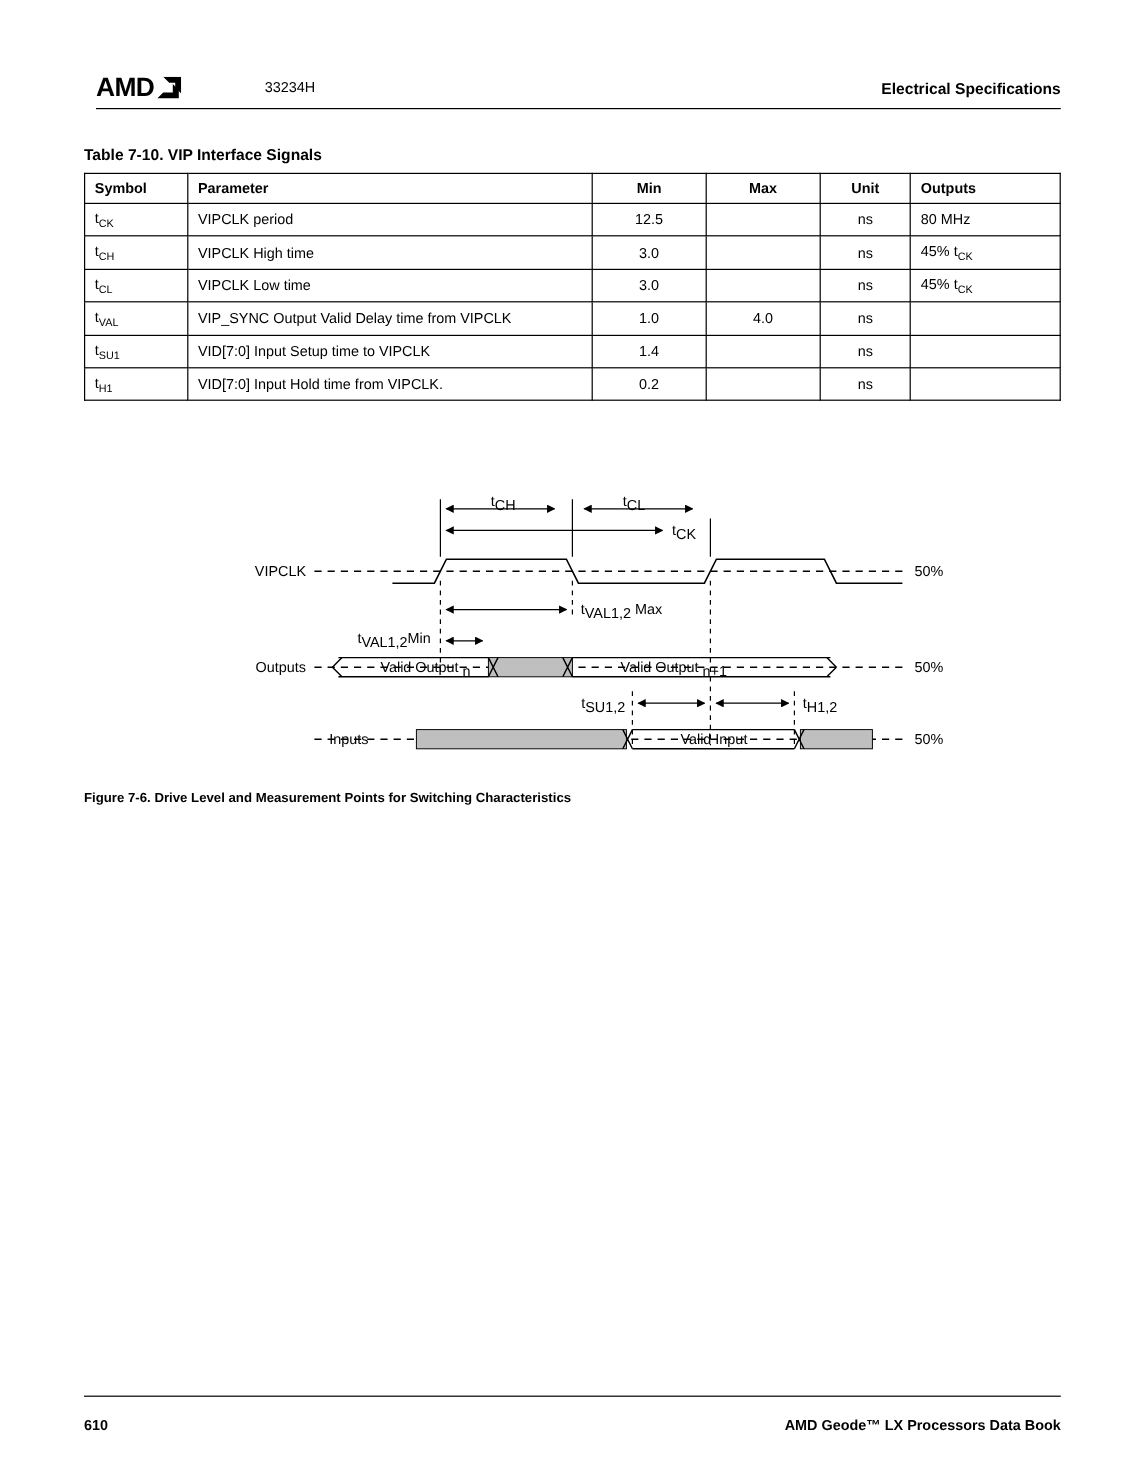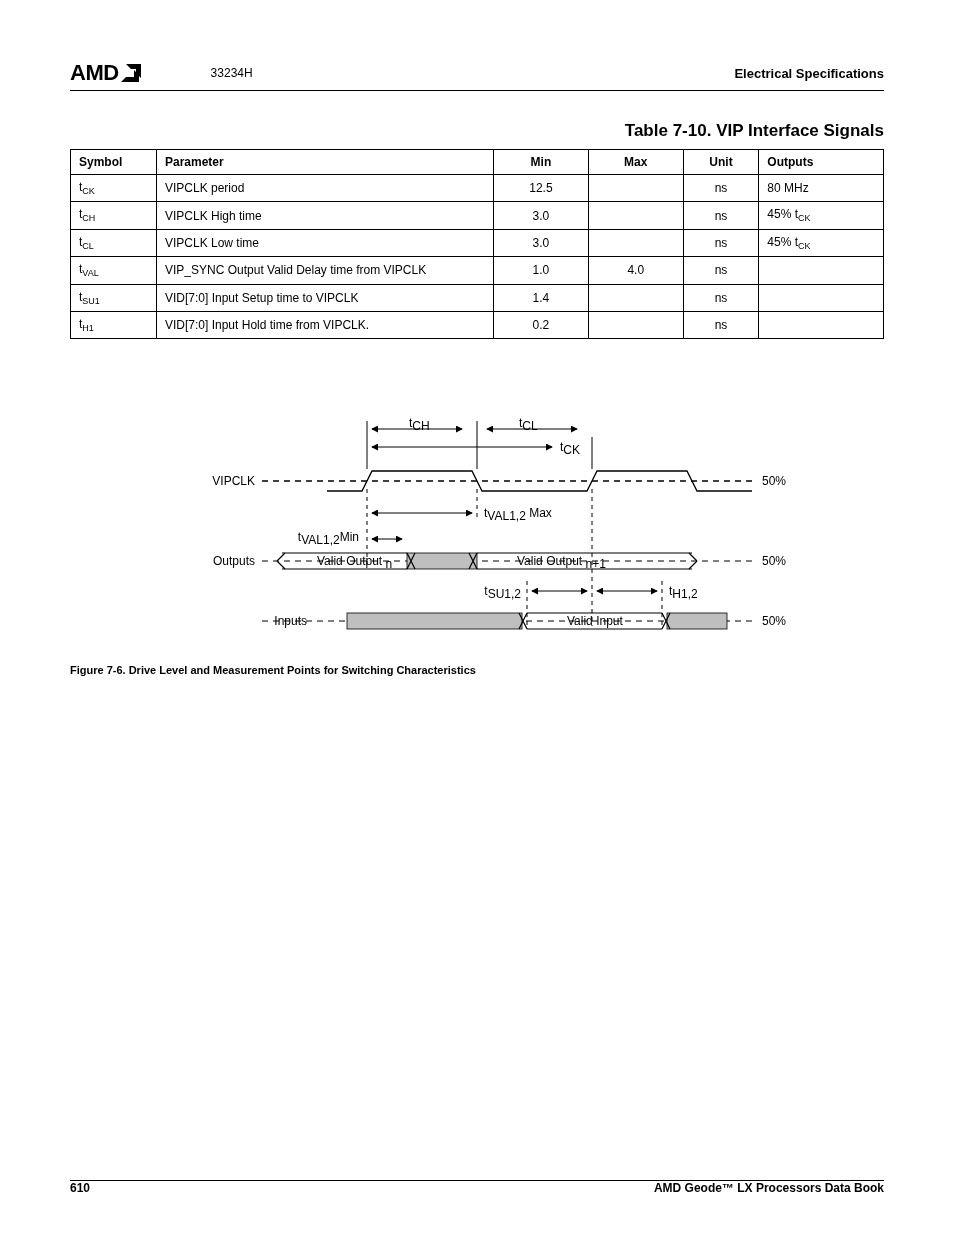--- a/index.html
+++ b/index.html
@@ -17,20 +17,21 @@
     padding: 60px 70px 40px 70px;
     position: relative;
   }
   .header-row {
     display: flex;
     align-items: center;
     justify-content: space-between;
     border-bottom: 1.5px solid #000;
     padding-bottom: 4px;
     margin-bottom: 30px;
+    margin-left: 10px;
   }
   .header-left {
     display: flex;
     align-items: center;
     gap: 70px;
   }
   .logo {
     font-weight: 900;
     font-size: 22px;
     font-family: Arial, sans-serif;
@@ -42,23 +43,23 @@
     margin-left: 2px;
   }
   .docnum {
     font-size: 12px;
   }
   .section-title {
     font-weight: bold;
     font-size: 13px;
   }
   .table-caption {
-    text-align: right;
+    text-align: left;
     font-weight: bold;
-    font-size: 17px;
+    font-size: 13px;
     margin-bottom: 8px;
   }
   table.data {
     width: 100%;
     border-collapse: collapse;
     margin-bottom: 72px;
   }
   table.data th, table.data td {
     border: 1px solid #000;
     padding: 5px 8px;
@@ -88,21 +89,21 @@
     font-weight: bold;
     font-size: 11px;
     margin-top: 20px;
   }
   .footer {
     position: absolute;
     left: 70px;
     right: 70px;
     bottom: 40px;
     border-top: 1.5px solid #000;
-    padding-top: 0;
+    padding-top: 17px;
     display: flex;
     justify-content: space-between;
     font-size: 12px;
   }
   .footer .page-num { font-weight: bold; }
   .footer .book { font-weight: bold; }
   svg text {
     font-family: Arial, Helvetica, sans-serif;
     font-size: 12px;
     fill: #000;

